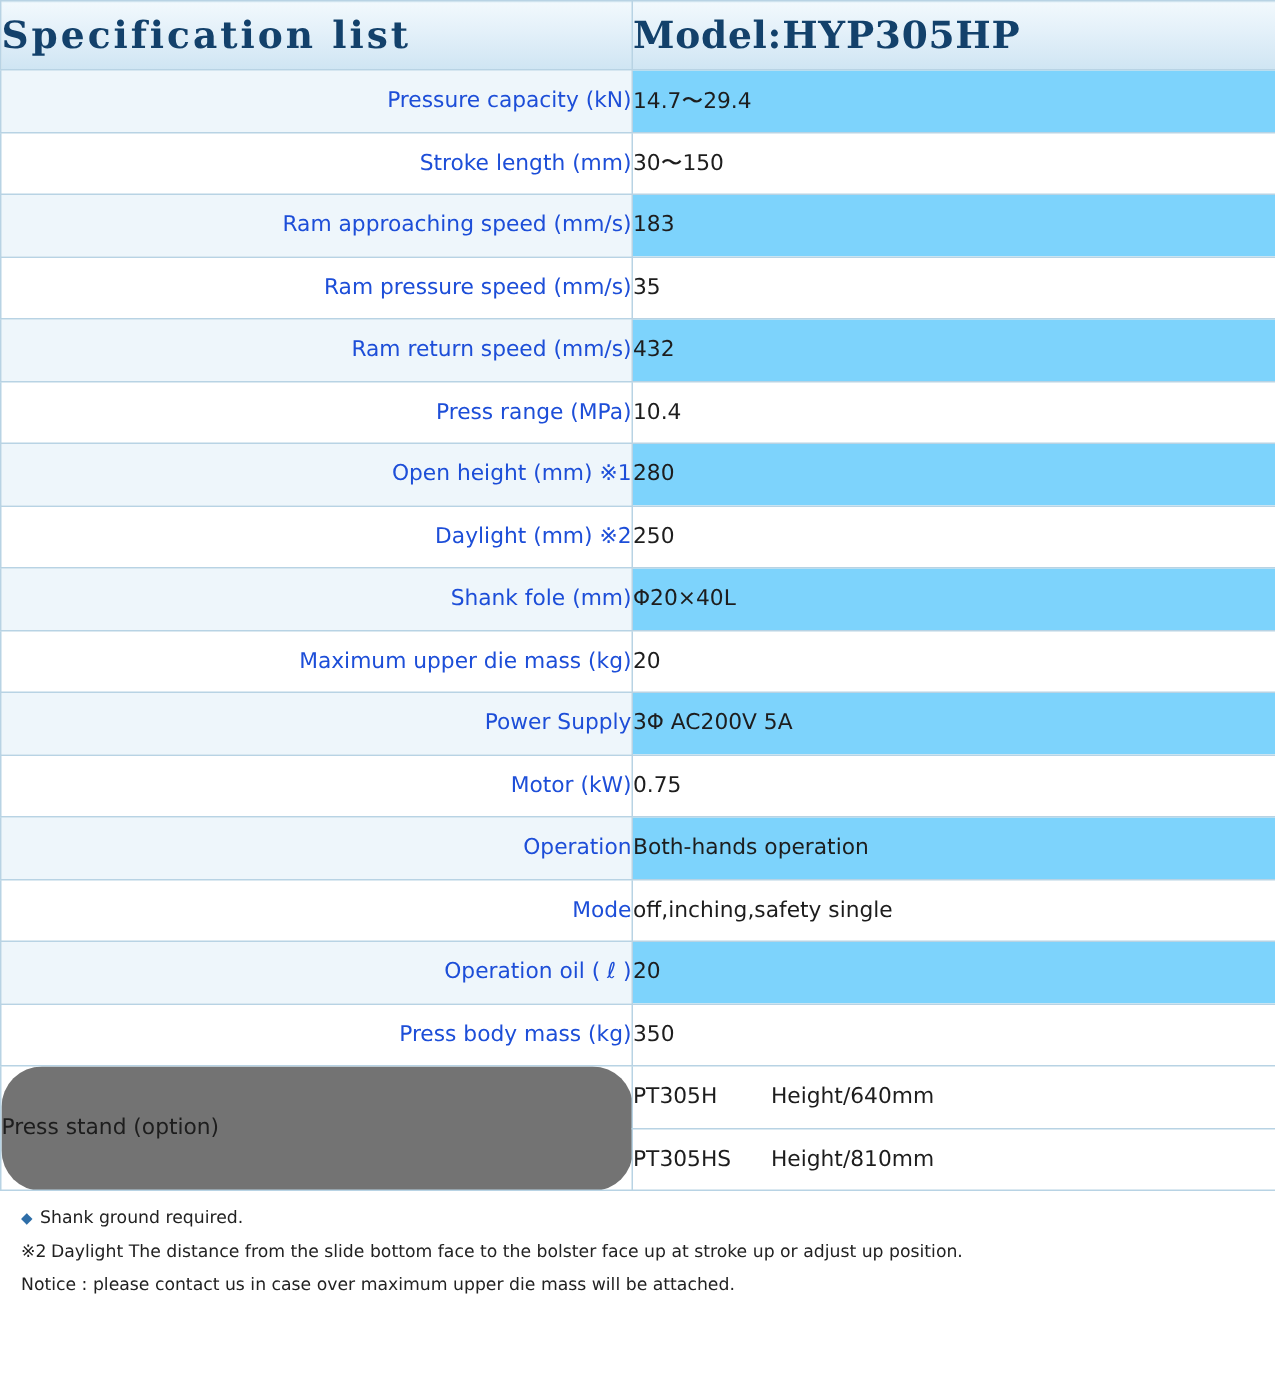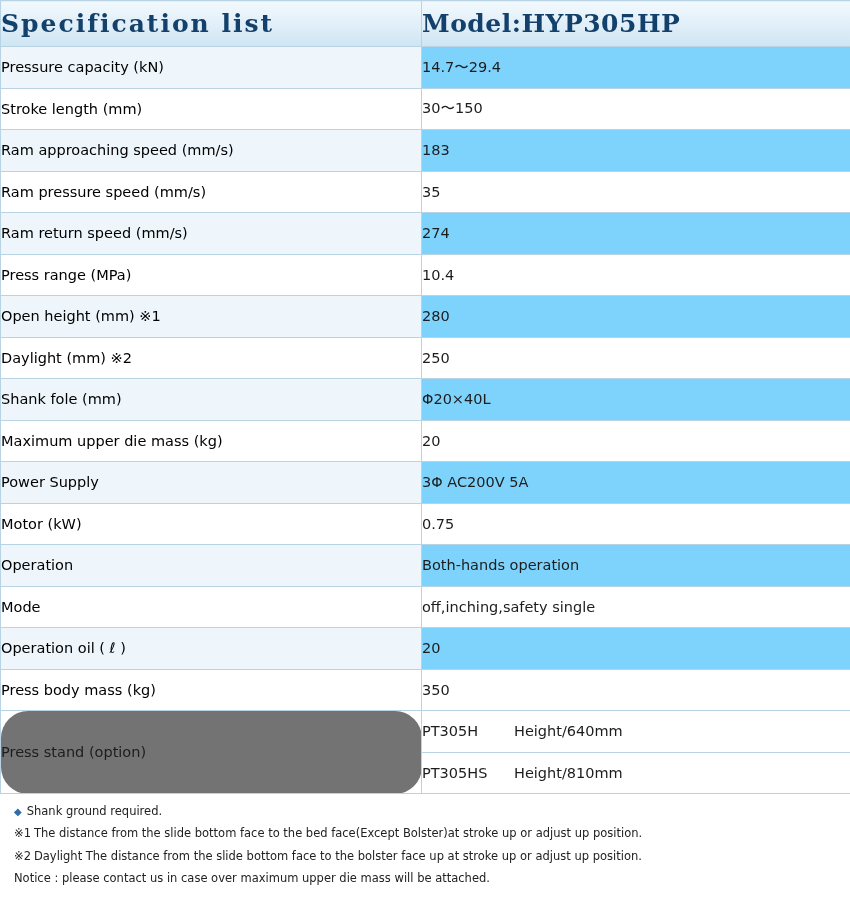--- a/index.html
+++ b/index.html
@@ -48,21 +48,21 @@
     height: 41.5px;
     font-size: 14.5px;
     padding: 0 9px;
     color: #1d1d1d;
   }
   tbody tr.odd td.label-cell { background: #eef6fb; }
   tbody tr.even td.label-cell { background: #ffffff; }
   tbody tr.odd td.value-cell { background: #7dd3fc; }
   tbody tr.even td.value-cell { background: #ffffff; }
 
-  td.label-cell { color: #000000; }
+  td.label-cell { color: #1d4ed8; text-align: right; }
   td.value-cell { color: #1d1d1d; }
 
   td.stand-label {
     background: #737373;
     border-radius: 27px;
   }
   td.stand-value {
     background: #ffffff;
     height: 41.5px;
   }
@@ -115,21 +115,21 @@
     <tr class="odd">
       <td class="label-cell">Ram approaching speed (mm/s)</td>
       <td class="value-cell">183</td>
     </tr>
     <tr class="even">
       <td class="label-cell">Ram pressure speed (mm/s)</td>
       <td class="value-cell">35</td>
     </tr>
     <tr class="odd">
       <td class="label-cell">Ram return speed (mm/s)</td>
-      <td class="value-cell">274</td>
+      <td class="value-cell">432</td>
     </tr>
     <tr class="even">
       <td class="label-cell">Press range (MPa)</td>
       <td class="value-cell">10.4</td>
     </tr>
     <tr class="odd">
       <td class="label-cell">Open height (mm) ※1</td>
       <td class="value-cell">280</td>
     </tr>
     <tr class="even">
@@ -180,19 +180,16 @@
       </td>
     </tr>
   </tbody>
 </table>
 
 <div class="notes">
   <div class="note-line">
     <span class="bullet">◆</span><span>Shank ground required.</span>
   </div>
   <div class="note-line">
-    <span class="note-ref">※1</span><span>The distance from the slide bottom face to the bed face(Except Bolster)at stroke up or adjust up position.</span>
-  </div>
-  <div class="note-line">
     <span class="note-ref">※2</span><span>Daylight The distance from the slide bottom face to the bolster face up at stroke up or adjust up position.</span>
   </div>
   <div class="note-line">Notice : please contact us in case over maximum upper die mass will be attached.</div>
 </div>
 
 </body></html>

